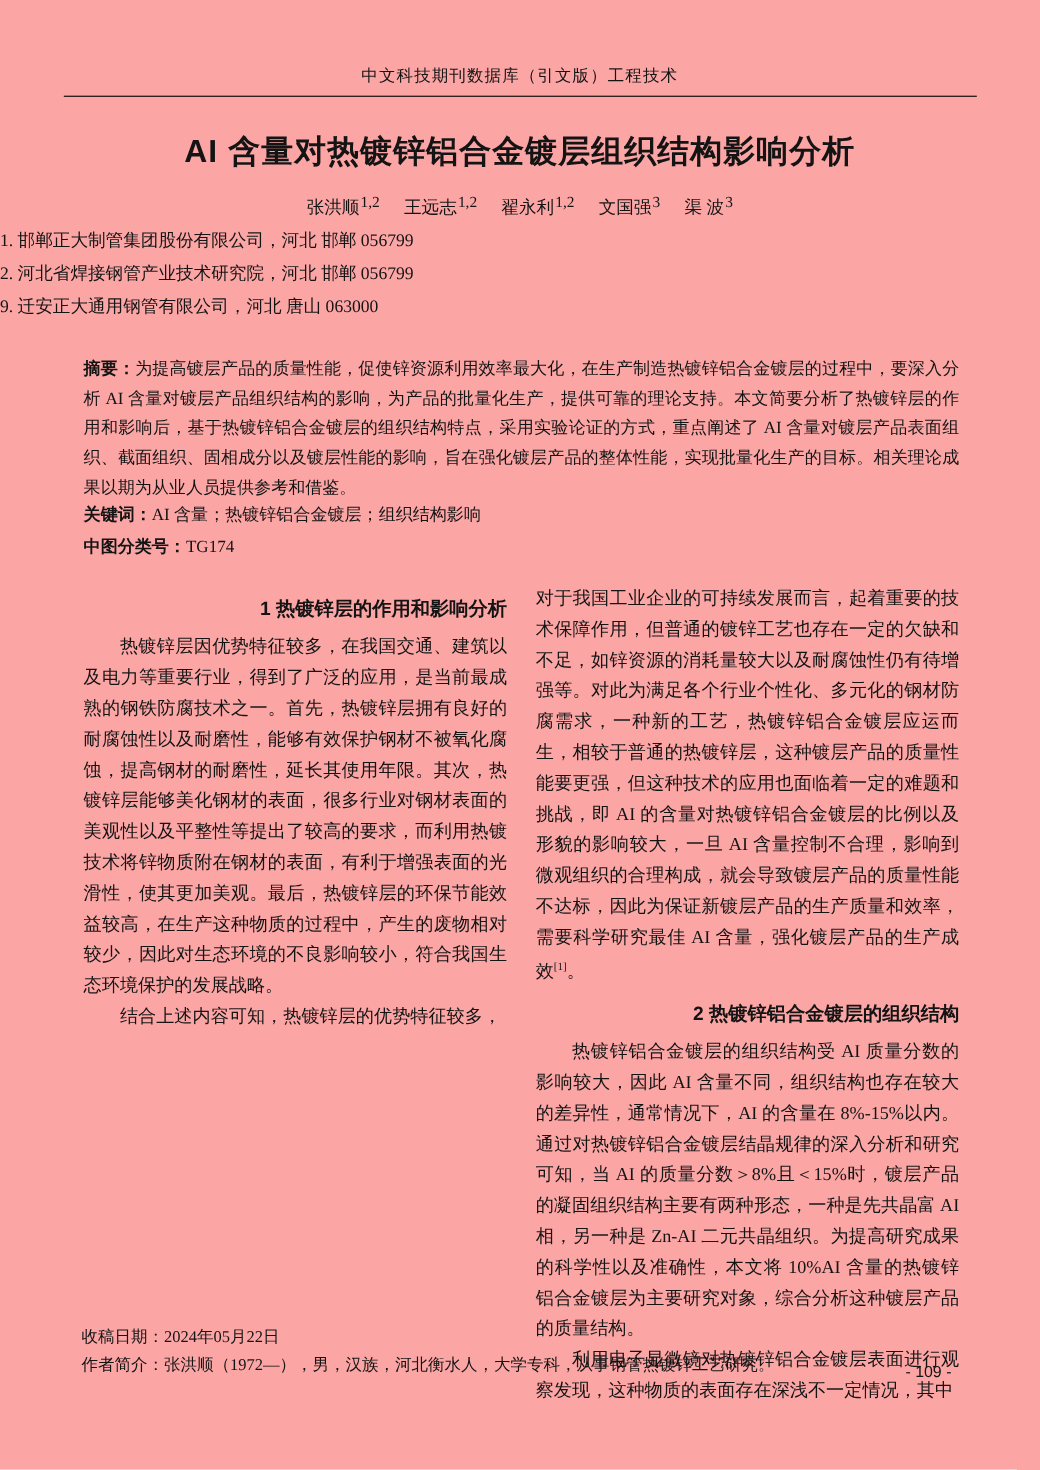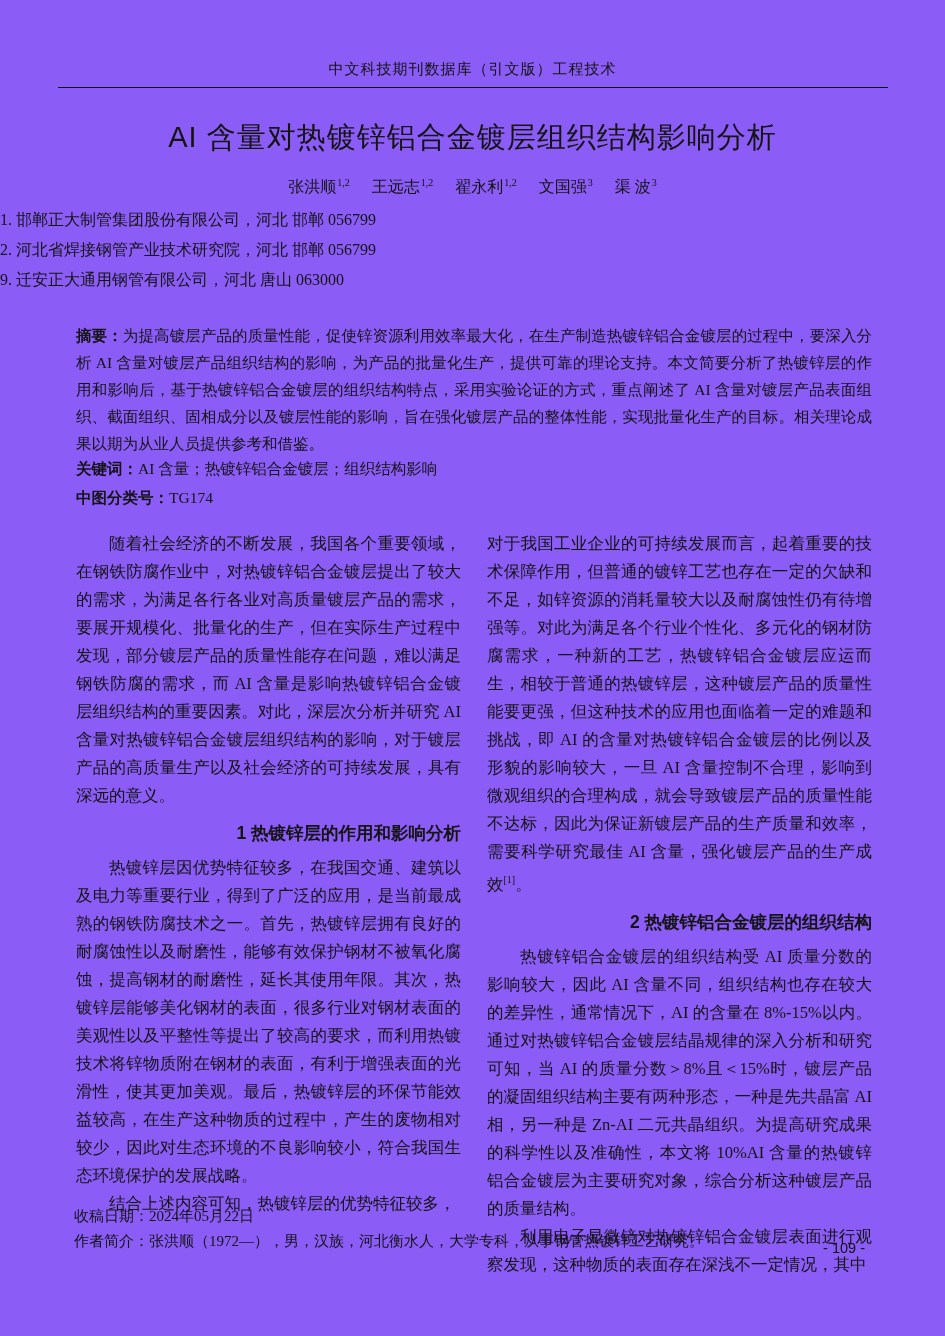--- a/index.html
+++ b/index.html
@@ -1,45 +1,45 @@
 <!DOCTYPE html>
 <html><head>
 <meta charset="utf-8">
 <style>
   * { margin:0; padding:0; box-sizing:border-box; }
   html,body { background:#e9e9e9; }
   .page {
     position:relative;
     width:945px; height:1336px;
     margin:0 auto;
-    background:#8b5cf6;
+    background:#fca5a5;
     color:#141414;
     font-family:"Liberation Serif","DejaVu Serif",serif;
     overflow:hidden;
   }
   .journal-header {
     position:absolute; top:60px; left:0; width:100%;
     text-align:center; font-size:15px; letter-spacing:1px;
   }
   .header-rule {
     position:absolute; top:87px; left:58px; width:830px;
     border:none; border-top:1.6px solid #000;
   }
   .paper-title {
     position:absolute; top:118px; left:0; width:100%;
     text-align:center;
     font-family:"Liberation Sans","DejaVu Sans",sans-serif;
-    font-weight:400; font-size:29px; letter-spacing:1px;
+    font-weight:700; font-size:29px; letter-spacing:1px;
   }
   .author-line {
     position:absolute; top:177px; left:0; width:100%;
     text-align:center; font-size:16px;
   }
   .author { margin:0 9px; white-space:nowrap; }
-  .author sup { font-size:10px; margin-left:1px; }
+  .author sup { font-size:14px; margin-left:1px; }
   .affiliations {
     position:absolute; top:205px; left:0; width:100%;
     font-size:16px; line-height:30px;
   }
   .meta-block {
     position:absolute; left:76px; width:796px;
     text-align:justify; font-size:15.5px; line-height:27px;
   }
   .meta-label {
     font-family:Liberation Serif, serif;
@@ -104,21 +104,20 @@
     <span class="meta-label">关键词：</span><span>AI 含量；热镀锌铝合金镀层；组织结构影响</span>
   </div>
 
   <div class="meta-block clc-line">
     <span class="meta-label">中图分类号：</span><span>TG174</span>
   </div>
 
   <div class="columns">
 
     <div class="col">
-      <p class="indent">随着社会经济的不断发展，我国各个重要领域，在钢铁防腐作业中，对热镀锌铝合金镀层提出了较大的需求，为满足各行各业对高质量镀层产品的需求，要展开规模化、批量化的生产，但在实际生产过程中发现，部分镀层产品的质量性能存在问题，难以满足钢铁防腐的需求，而 AI 含量是影响热镀锌铝合金镀层组织结构的重要因素。对此，深层次分析并研究 AI 含量对热镀锌铝合金镀层组织结构的影响，对于镀层产品的高质量生产以及社会经济的可持续发展，具有深远的意义。</p>
       <h2 class="section-heading">1 热镀锌层的作用和影响分析</h2>
       <p class="indent">热镀锌层因优势特征较多，在我国交通、建筑以及电力等重要行业，得到了广泛的应用，是当前最成熟的钢铁防腐技术之一。首先，热镀锌层拥有良好的耐腐蚀性以及耐磨性，能够有效保护钢材不被氧化腐蚀，提高钢材的耐磨性，延长其使用年限。其次，热镀锌层能够美化钢材的表面，很多行业对钢材表面的美观性以及平整性等提出了较高的要求，而利用热镀技术将锌物质附在钢材的表面，有利于增强表面的光滑性，使其更加美观。最后，热镀锌层的环保节能效益较高，在生产这种物质的过程中，产生的废物相对较少，因此对生态环境的不良影响较小，符合我国生态环境保护的发展战略。</p>
       <p class="indent">结合上述内容可知，热镀锌层的优势特征较多，</p>
     </div>
 
     <div class="col">
       <p class="noindent"><span>对于我国工业企业的可持续发展而言，起着重要的技术保障作用，但普通的镀锌工艺也存在一定的欠缺和不足，如锌资源的消耗量较大以及耐腐蚀性仍有待增强等。对此为满足各个行业个性化、多元化的钢材防腐需求，一种新的工艺，热镀锌铝合金镀层应运而生，相较于普通的热镀锌层，这种镀层产品的质量性能要更强，但这种技术的应用也面临着一定的难题和挑战，即 AI 的含量对热镀锌铝合金镀层的比例以及形貌的影响较大，一旦 AI 含量控制不合理，影响到微观组织的合理构成，就会导致镀层产品的质量性能不达标，因此为保证新镀层产品的生产质量和效率，需要科学研究最佳 AI 含量，强化镀层产品的生产成效</span><sup>[1]</sup><span>。</span></p>
       <h2 class="section-heading">2 热镀锌铝合金镀层的组织结构</h2>
       <p class="indent">热镀锌铝合金镀层的组织结构受 AI 质量分数的影响较大，因此 AI 含量不同，组织结构也存在较大的差异性，通常情况下，AI 的含量在 8%-15%以内。通过对热镀锌铝合金镀层结晶规律的深入分析和研究可知，当 AI 的质量分数＞8%且＜15%时，镀层产品的凝固组织结构主要有两种形态，一种是先共晶富 AI 相，另一种是 Zn-AI 二元共晶组织。为提高研究成果的科学性以及准确性，本文将 10%AI 含量的热镀锌铝合金镀层为主要研究对象，综合分析这种镀层产品的质量结构。</p>
       <p class="indent">利用电子显微镜对热镀锌铝合金镀层表面进行观察发现，这种物质的表面存在深浅不一定情况，其中</p>

